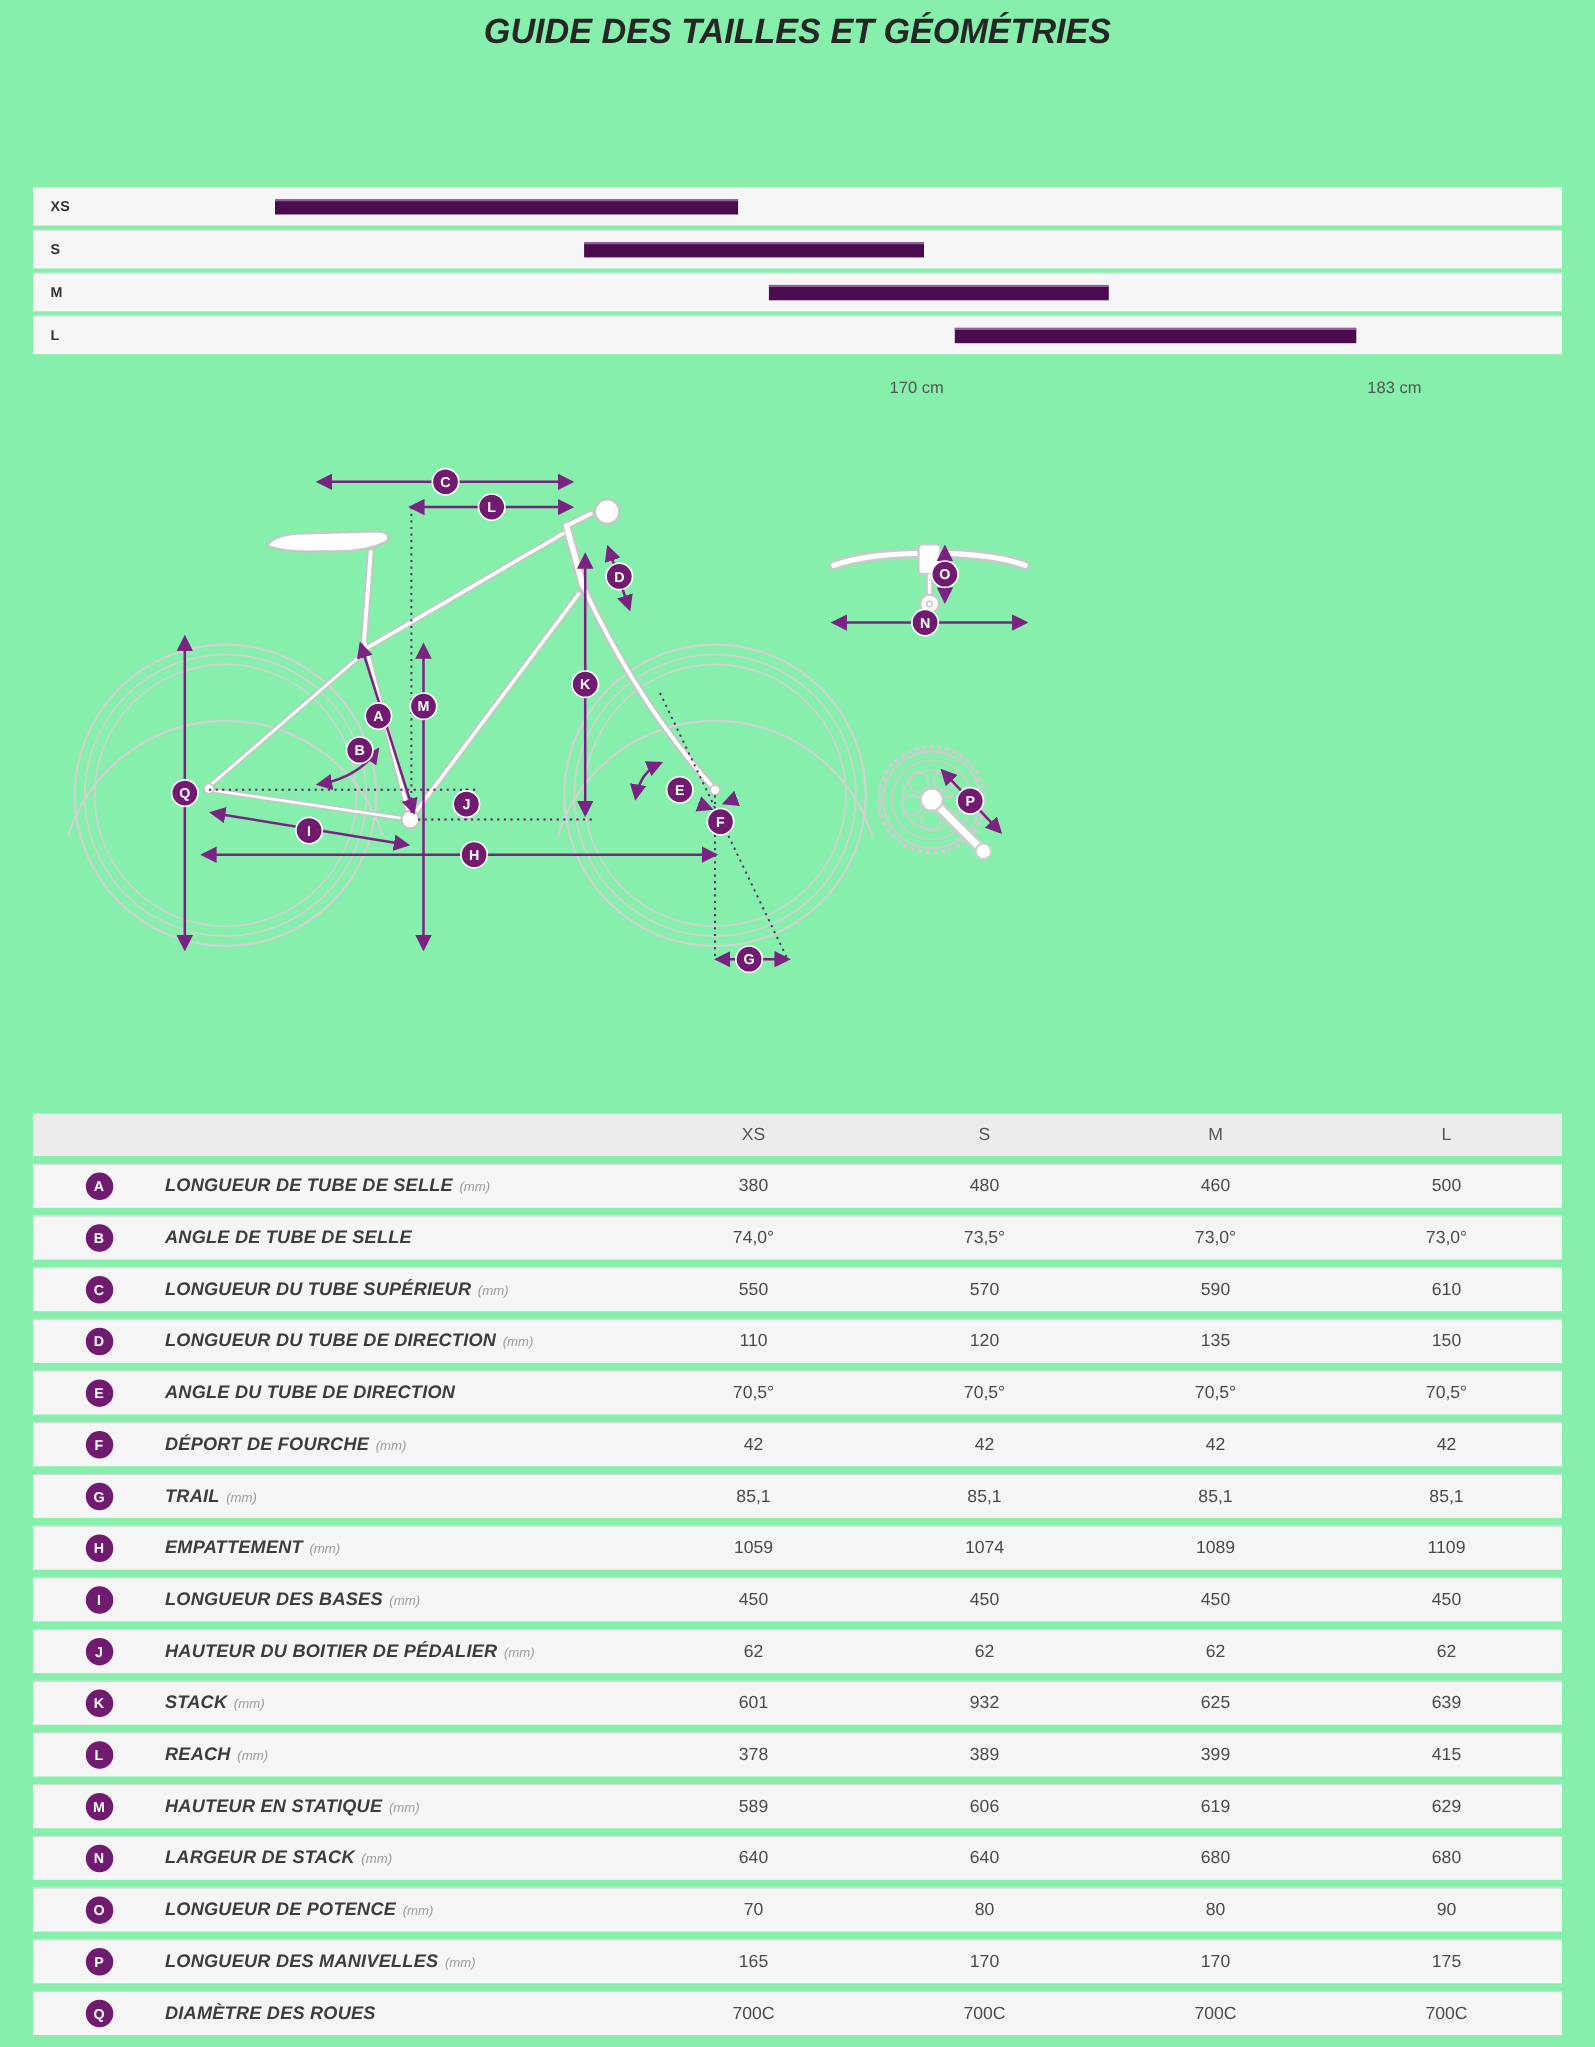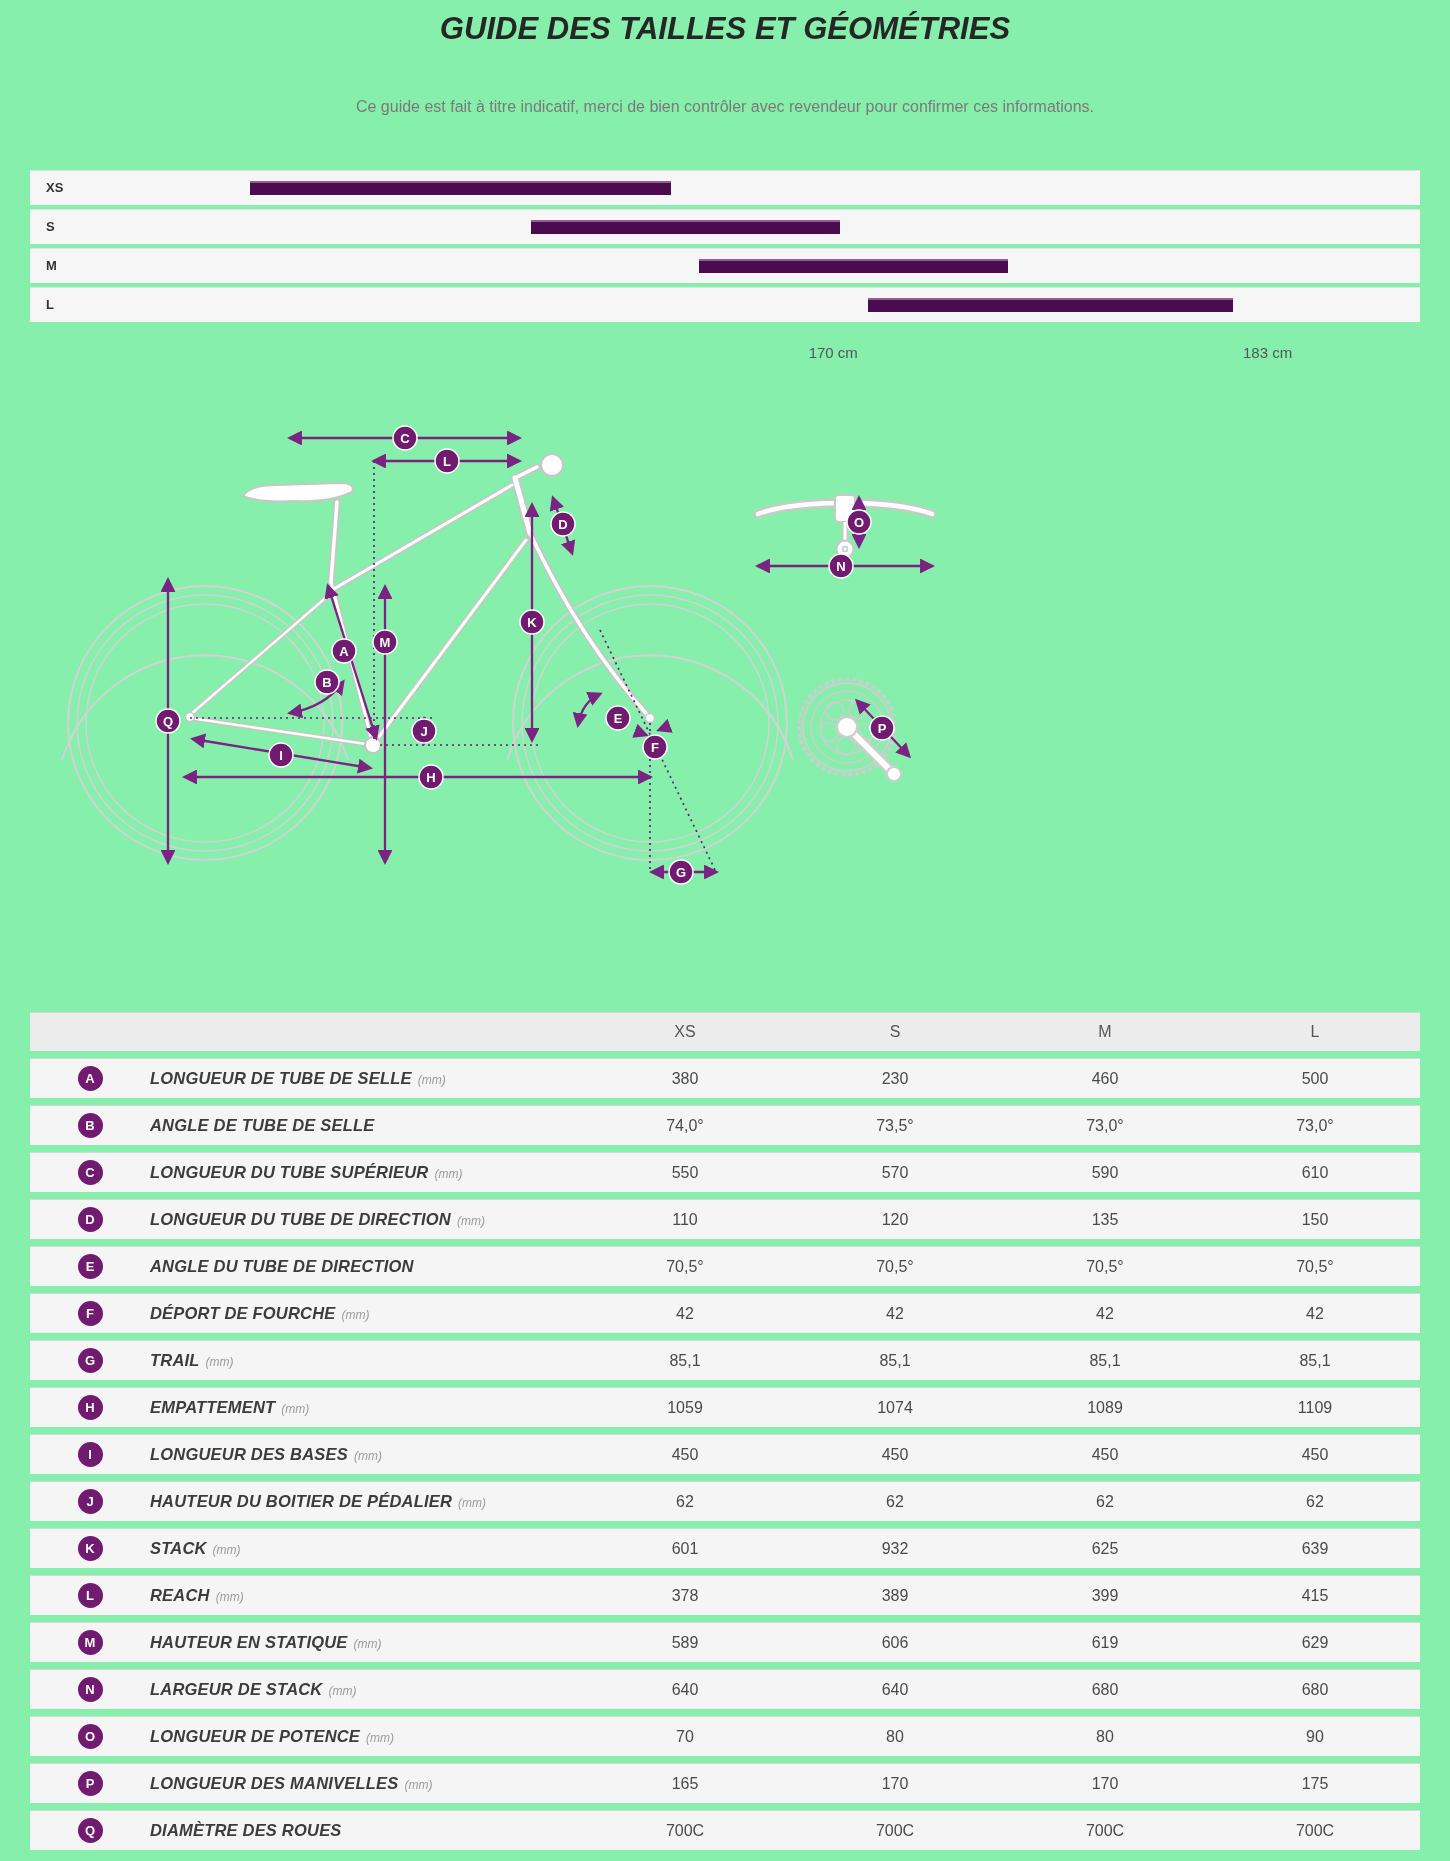--- a/index.html
+++ b/index.html
@@ -36,21 +36,20 @@
          font-weight:bold;font-size:13px;display:flex;align-items:center;justify-content:center;}
   .lbl{font-weight:bold;font-size:16.5px;color:#3c3c3c;letter-spacing:.2px;}
   .unit{font-size:12px;color:#9b9b9b;margin-left:6px;}
 </style>
 </head>
 <body>
 
 <div class="page">
 
   <h1 class="title">GUIDE DES TAILLES ET GÉOMÉTRIES</h1>
-  <p class="subtitle">Ce guide est fait à titre indicatif, merci de bien contrôler avec revendeur pour confirmer ces informations.</p>
 
   <div class="size-rows" id="size-rows">
       <div class="size-row">
         <span class="size-label">XS</span>
         <div class="size-bar" style="left: 220px; width: 421.286px; background: rgb(74, 12, 79);"></div>
         <span class="range-label min" style="left: 210px;">148 cm</span>
         <span class="range-label" style="left: 651.286px;">163 cm</span>
       </div>
       <div class="size-row">
         <span class="size-label">S</span>
@@ -257,21 +256,21 @@
         <div class="col-hval">S</div>
         <div class="col-hval">M</div>
         <div class="col-hval">L</div>
       </div>
       <div class="geo-row">
         <div class="col-badge">
           <div class="badge" style="background: rgb(112, 27, 112);">A</div>
         </div>
         <div class="col-label"><span class="lbl">LONGUEUR DE TUBE DE SELLE</span><span class="unit">(mm)</span></div>
         <div class="col-val">380</div>
-        <div class="col-val">230</div>
+        <div class="col-val">480</div>
         <div class="col-val">460</div>
         <div class="col-val">500</div>
       </div>
       <div class="geo-row">
         <div class="col-badge">
           <div class="badge" style="background: rgb(112, 27, 112);">B</div>
         </div>
         <div class="col-label"><span class="lbl">ANGLE DE TUBE DE SELLE</span></div>
         <div class="col-val">74,0°</div>
         <div class="col-val">73,5°</div>

